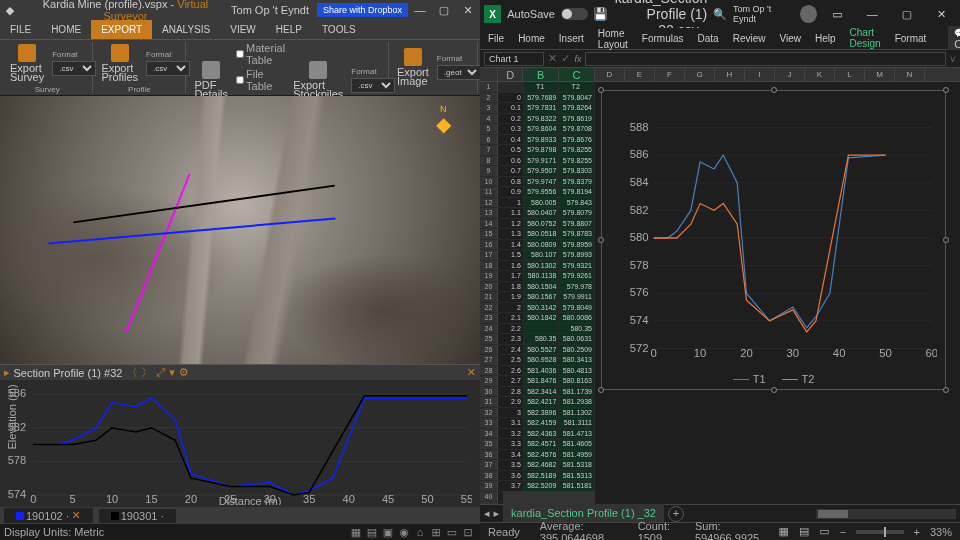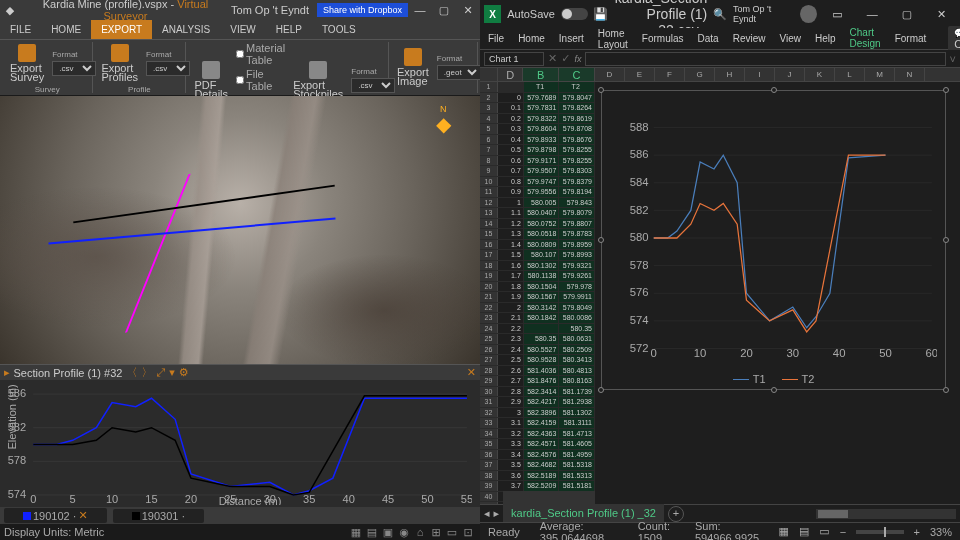--- a/index.html
+++ b/index.html
@@ -37,21 +37,21 @@
 .magenta-line{top:20%;left:35%;width:55%;height:60%;border-left:2px solid #ff00ff;transform:skewX(-30deg) rotate(-10deg)}
 .blue-line{top:50%;left:10%;width:60%;height:2px;border-top:2px solid #1020ff;transform:rotate(-5deg)}
 .black-line{top:40%;left:15%;width:55%;height:2px;border-top:2px solid #000;transform:rotate(-8deg)}
 .vs-panel{height:160px;background:#2b2b2b;border-top:1px solid #555;display:flex;flex-direction:column}
 .vs-panel-hdr{height:16px;background:#3a3a3a;display:flex;align-items:center;color:#ccc;padding:0 4px;font-size:10px;gap:4px}
 .vs-panel-hdr .tri{color:#c87b1e}
 .vs-panel-hdr .ctrl{color:#c87b1e;cursor:pointer}
 .vs-panel-hdr .spacer{flex:1}
 .vs-chart{flex:1;position:relative;margin:4px 8px 2px 8px;background:#2b2b2b}
 .vs-status{height:18px;background:#3a3a3a;display:flex;align-items:center;color:#aaa;padding:0 4px;font-size:9px;gap:6px}
-.chip{display:flex;align-items:center;gap:2px;padding:1px 19px;background:#222;border-radius:2px}
+.chip{display:flex;align-items:center;gap:2px;padding:1px 12px;background:#222;border-radius:2px}
 .chip .sq{width:8px;height:8px}
 .sq.blue{background:#1020ff}.sq.black{background:#000}
 .vs-footer{height:16px;background:#1a1a1a;display:flex;align-items:center;color:#aaa;padding:0 4px;font-size:9px}
 .vs-footer .spacer{flex:1}
 .vs-footer .ic{width:16px;text-align:center;color:#888;cursor:pointer}
 
 
 .xl{width:480px;height:540px;display:flex;flex-direction:column;background:#1e1e1e}
 .xl-title{height:28px;background:#1e1e1e;display:flex;align-items:center;color:#ccc;padding:0 4px;gap:6px}
 .xl-title .xico{width:18px;height:18px;background:#107c41;display:flex;align-items:center;justify-content:center;color:#fff;font-size:10px;font-weight:bold}

